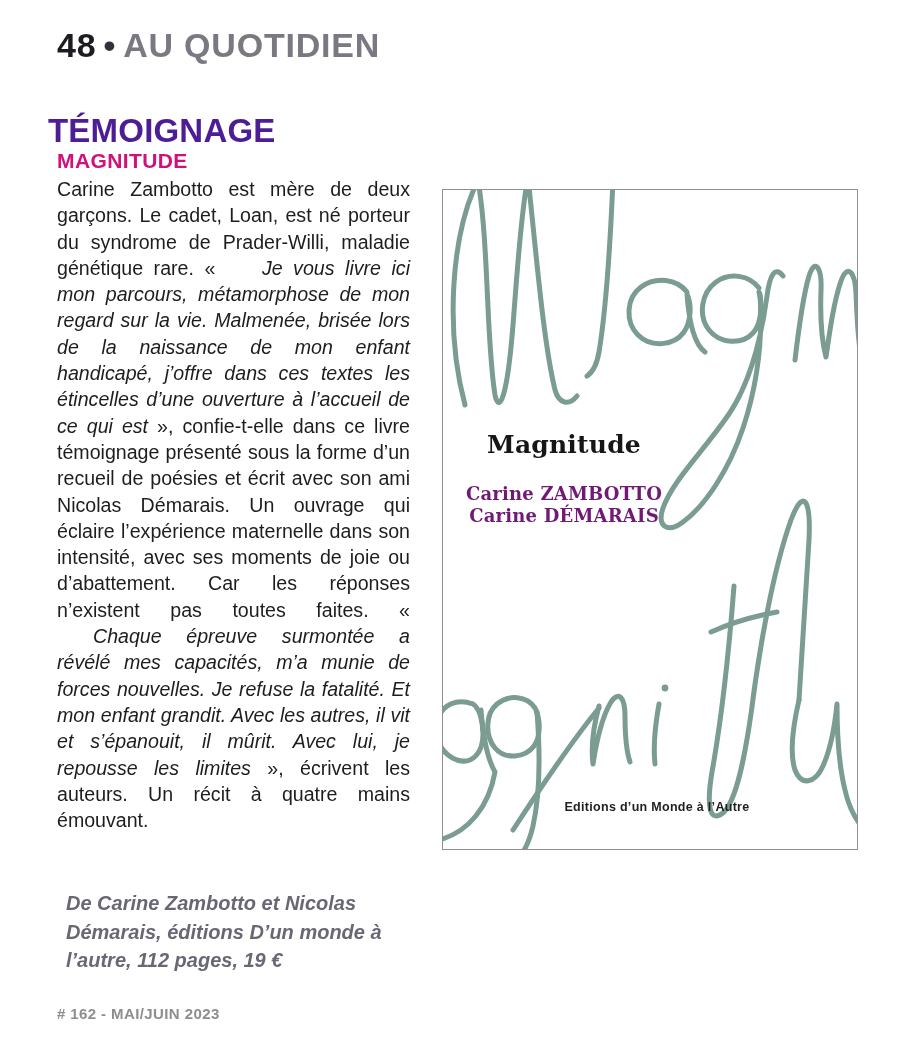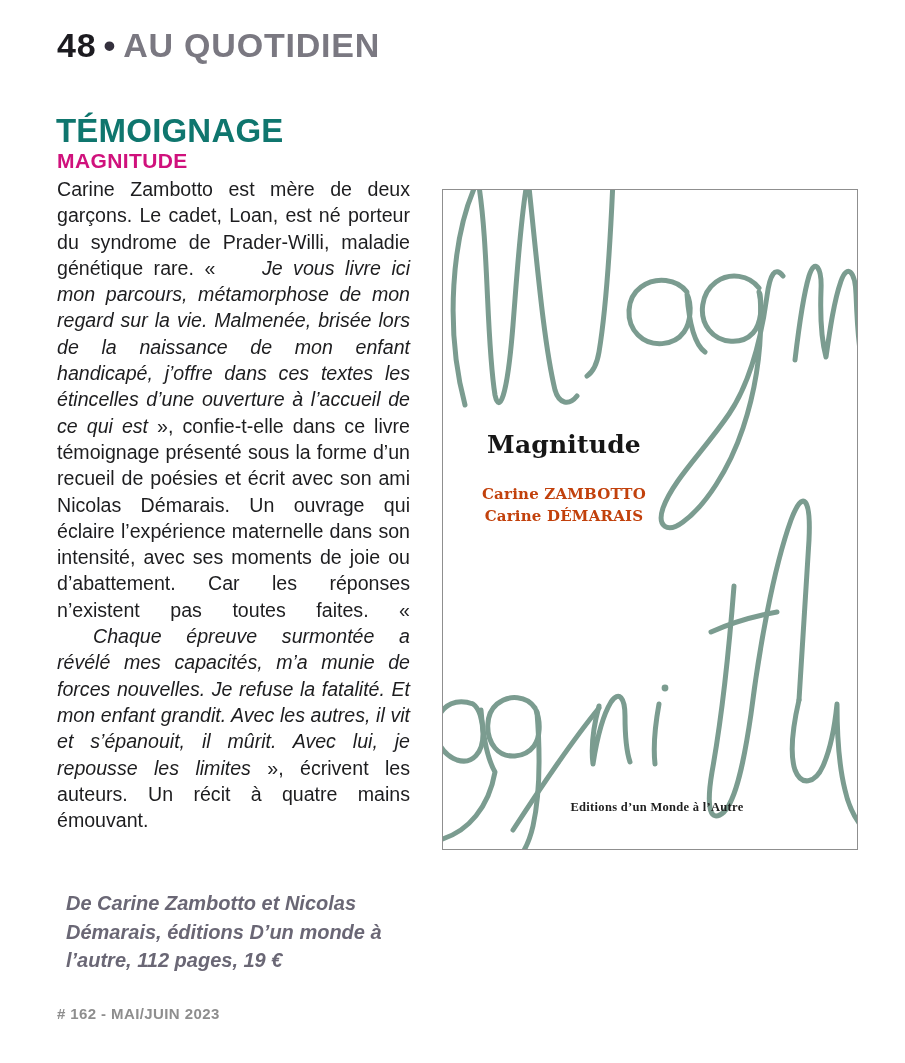--- a/index.html
+++ b/index.html
@@ -21,24 +21,24 @@
     letter-spacing: 0.8px;
     white-space: nowrap;
   }
   .header .pagenum { color: #1c1b20; }
   .header .bullet  { color: #34303d; padding: 0 7px; }
   .header .section { color: #7a7881; }
 
   
   .kicker {
     position: absolute;
-    left: 56px; top: 112px;
+    left: 48px; top: 112px;
     font-size: 33px;
     font-weight: 700;
-    color: #0f766e;
+    color: #4c1d95;
     letter-spacing: 0.2px;
   }
   .article-title {
     position: absolute;
     left: 57px; top: 149px;
     font-size: 21px;
     font-weight: 700;
     color: #d0117c;
     letter-spacing: 0.4px;
   }
@@ -98,35 +98,34 @@
     font-size: 25px;
     font-weight: 600;
     color: #161616;
     letter-spacing: 0.2px;
   }
   .cover-authors {
     position: absolute;
     left: 0; top: 293px; width: 242px;
     text-align: center;
     font-family: "DejaVu Serif", serif;
-    font-size: 15px;
+    font-size: 18px;
     font-weight: 700;
     line-height: 22px;
-    color: #c2410c;
+    color: #701a75;
     letter-spacing: 0.2px;
   }
   .cover-publisher {
     position: absolute;
     left: 14px; top: 610px; width: 400px;
     text-align: center;
     font-size: 12.5px;
     font-weight: 600;
     color: #1f1f1f;
     letter-spacing: 0.3px;
-    font-family: Liberation Serif, serif;
   }
 </style>
 </head>
 <body>
 
 <div class="page">
 
   <div class="header">
     <span class="pagenum">48</span><span class="bullet">•</span><span class="section">AU QUOTIDIEN</span>
   </div>

